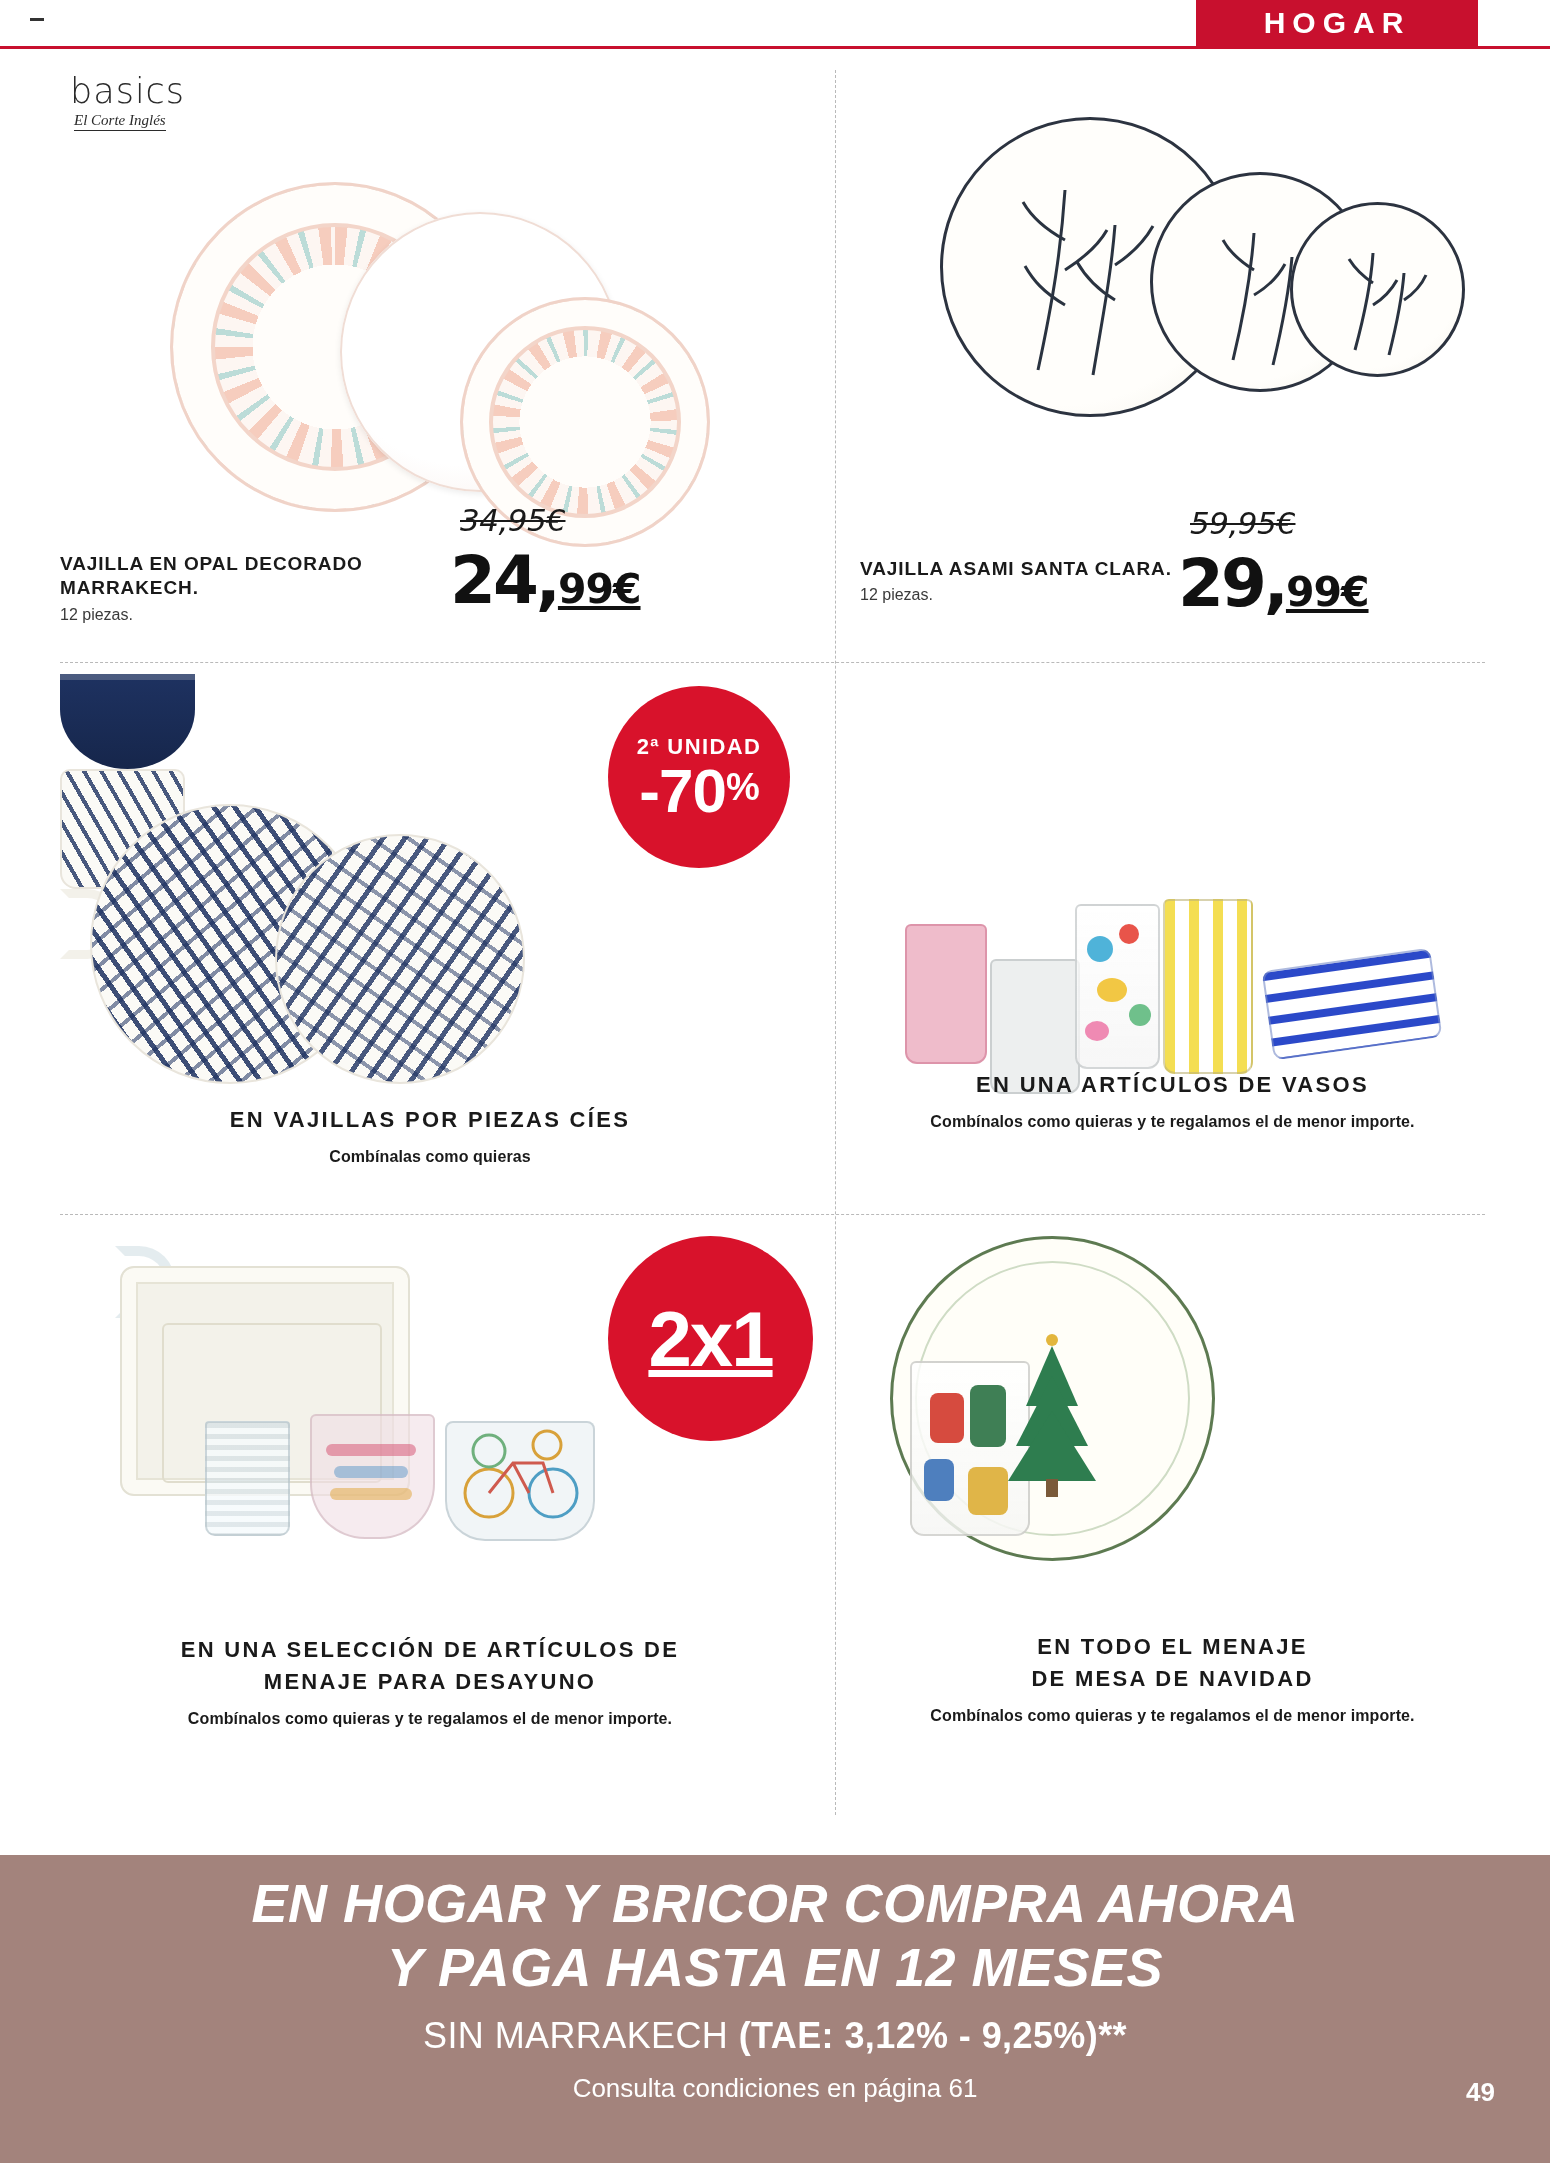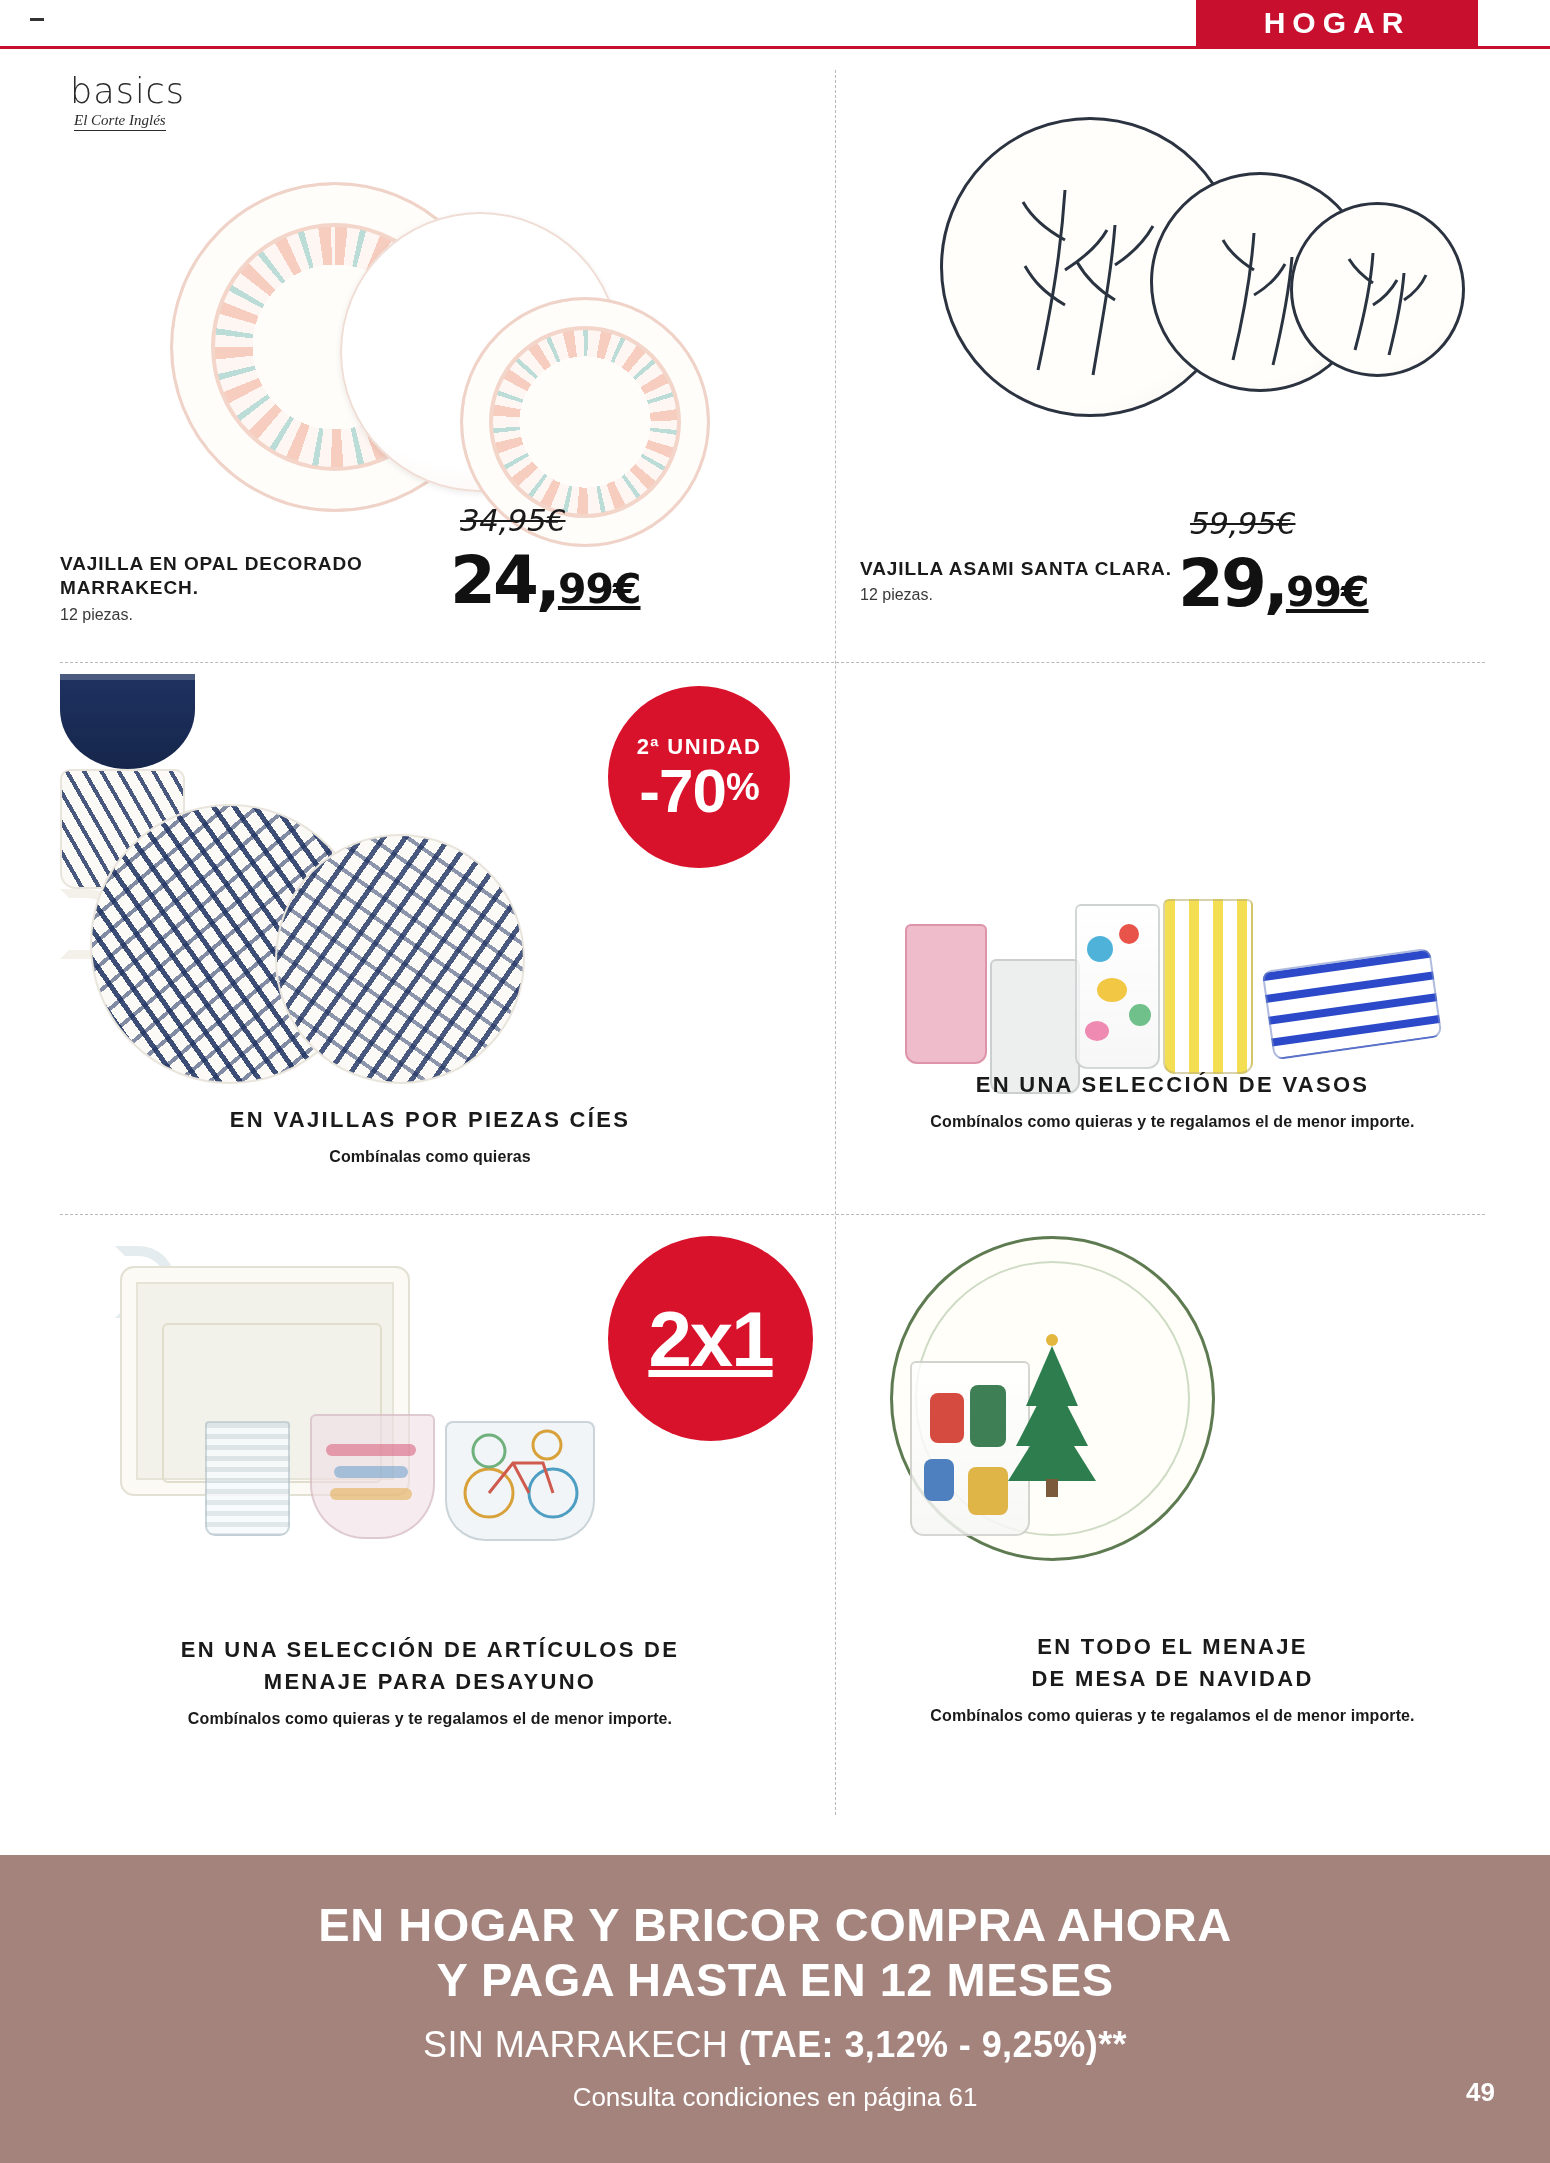--- a/index.html
+++ b/index.html
@@ -357,25 +357,26 @@
     position: absolute;
     left: 0;
     top: 1855px;
     width: 1550px;
     height: 308px;
     background: #a3837c;
     color: #ffffff;
     text-align: center;
   }
   .f-l1 {
-    margin-top: 42px;
-    font-size: 47px;
+    margin-top: 17px;
+    font-size: 54px;
     font-weight: bold;
     letter-spacing: .5px;
     line-height: 1.18;
+    font-style: italic;
   }
   .f-l2 {
     margin-top: 16px;
     font-size: 36px;
     letter-spacing: .4px;
   }
   .f-l2 b { font-weight: bold; }
   .f-l3 {
     margin-top: 16px;
     font-size: 26px;
@@ -520,21 +521,21 @@
         <span class="dot" style="left:42px; top:18px; width:20px; height:20px; background:#e8544a;"></span>
         <span class="dot" style="left:20px; top:72px; width:30px; height:24px; background:#f2c744;"></span>
         <span class="dot" style="left:52px; top:98px; width:22px; height:22px; background:#6fc08b;"></span>
         <span class="dot" style="left:8px; top:115px; width:24px; height:20px; background:#ef8ab3;"></span>
       </div>
       <div class="glass g-yellow"></div>
       <div class="glass g-blue"></div>
     </div>
 
     <div class="caption" style="top:395px; left:0;">
-      <div class="cap-main">EN UNA SELECCIÓN DE VASOS</div>
+      <div class="cap-main">EN UNA ARTÍCULOS DE VASOS</div>
       <div class="cap-sub">Combínalos como quieras y te regalamos el de menor importe.</div>
     </div>
   </div>
 
   <div class="cell cell-bl">
 
     <div class="shot" style="left:55px; top:20px; width:620px; height:330px;">
       <div class="tray">
         <div class="tray-inner"></div>
       </div>

